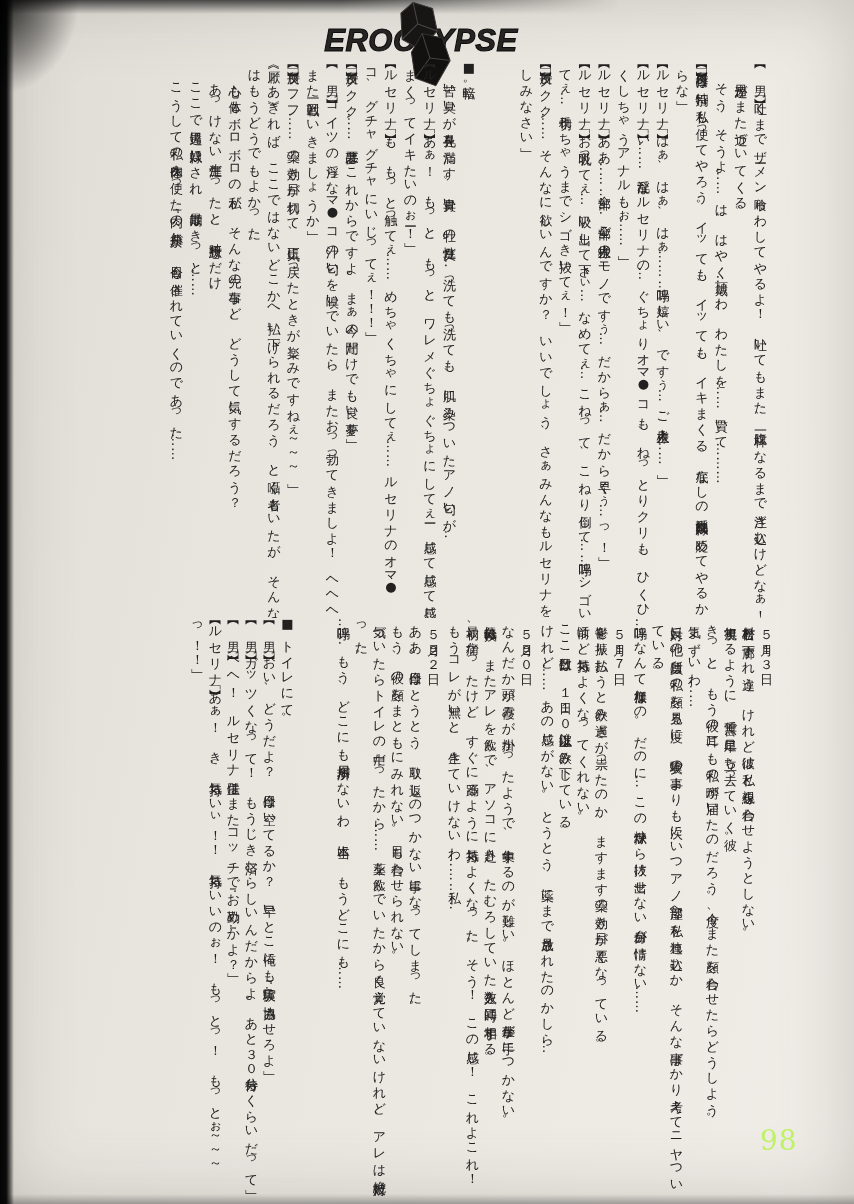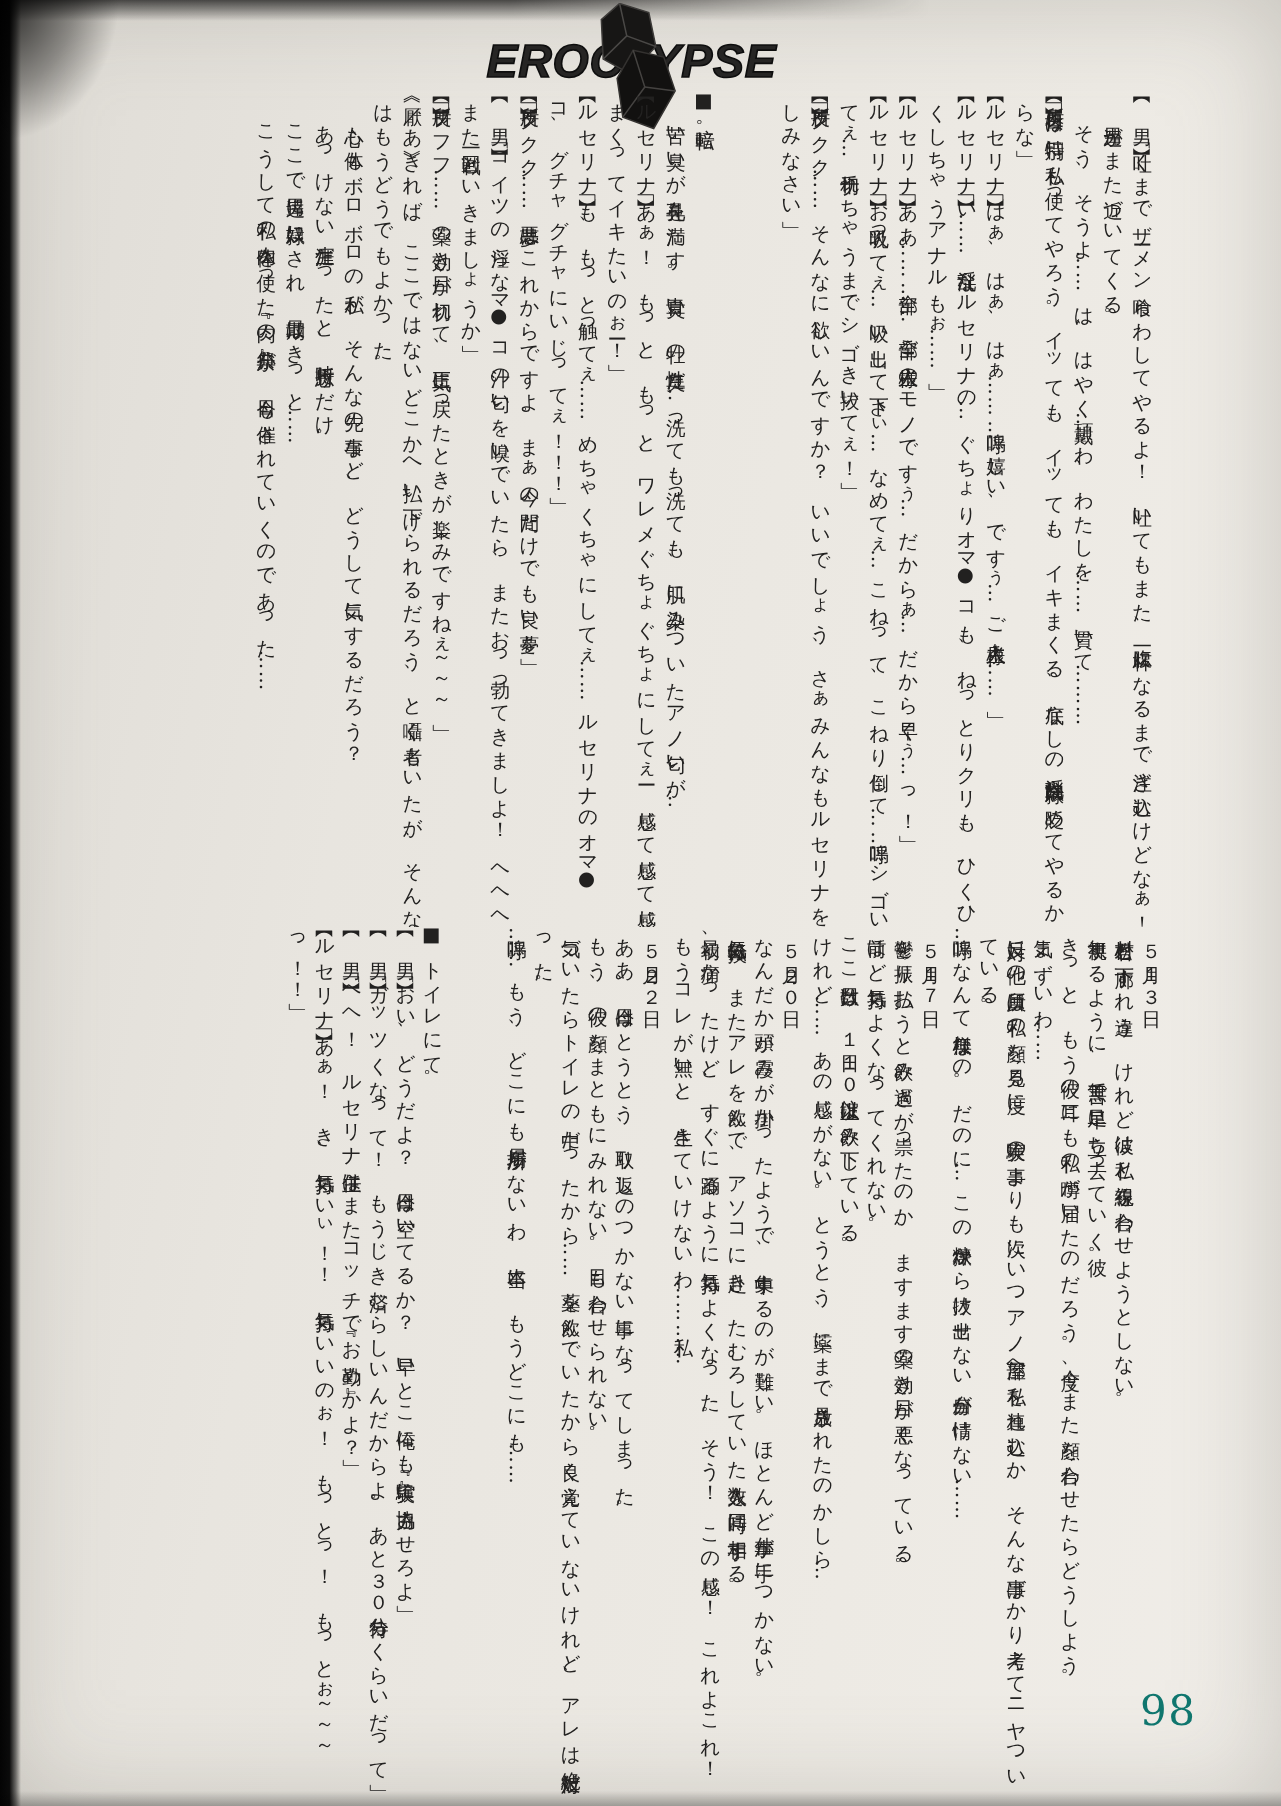--- a/index.html
+++ b/index.html
@@ -49,21 +49,21 @@
     letter-spacing:1px;
   }
   #scene-text{top:60px;right:84px;width:694px;height:558px;line-height:19.5px;}
   #diary-text{top:616px;right:76px;width:702px;height:580px;line-height:18px;}
   .vblock p{margin:0;padding:0;}
   p.heading{margin-block-start:38px;}
   p.narration-indent{text-indent:14px;}
   p.date{text-indent:5px;margin-block-start:3px;}
   .page-number{
     position:absolute;left:760px;top:1124px;
-    font-size:28px;color:#0f766e;letter-spacing:1px;
+    font-size:28px;color:#bef264;letter-spacing:1px;
     font-family:"DejaVu Serif","Liberation Serif",serif;
   }
 </style>
 </head>
 <body>
 
 <div class="paper"></div>
 <div class="edge-top"></div>
 <div class="edge-left"></div>
 <div class="corner-tl"></div>

